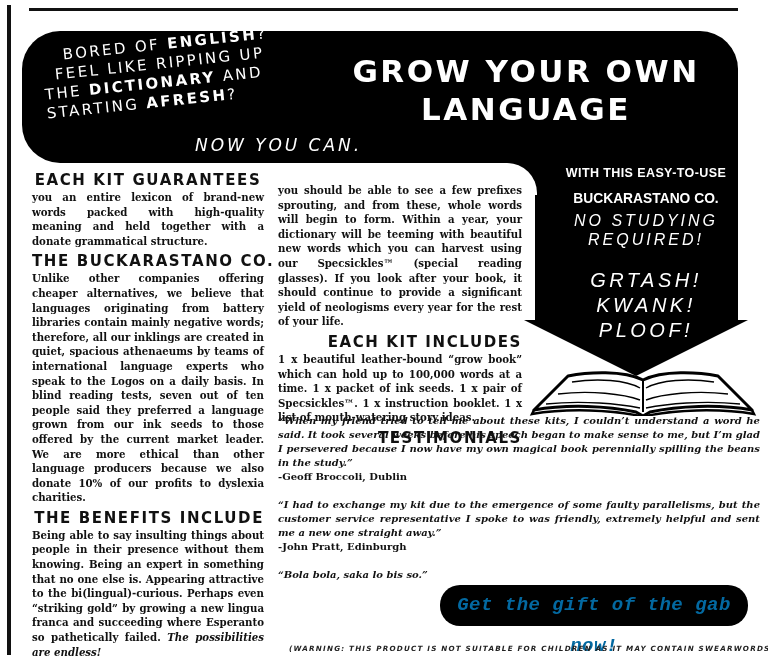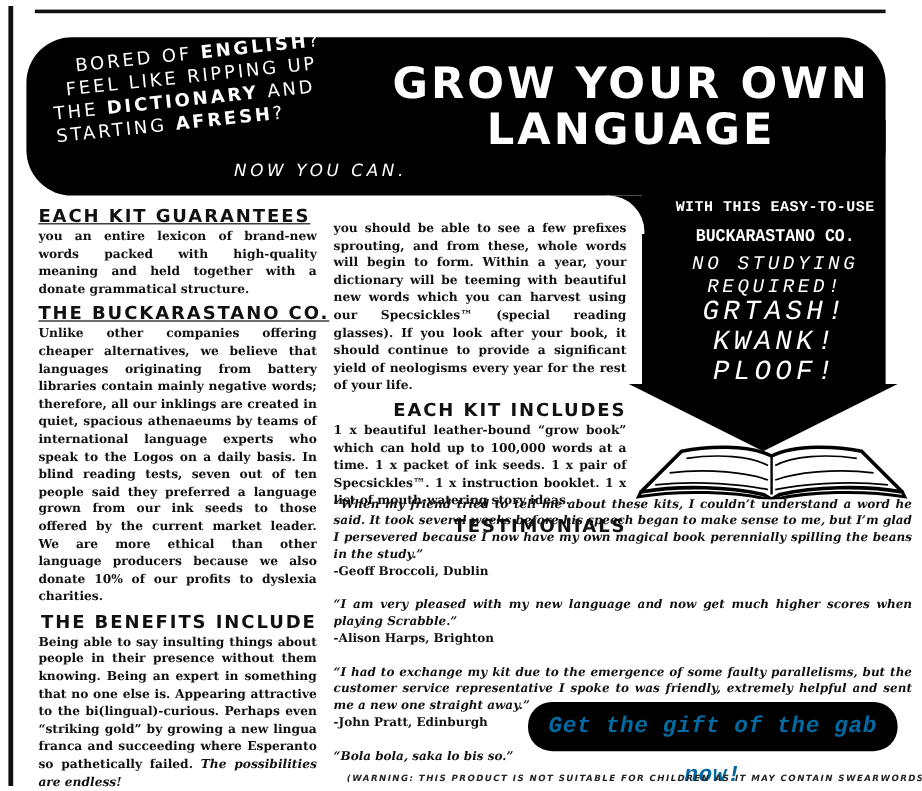--- a/index.html
+++ b/index.html
@@ -18,40 +18,40 @@
 
     .tagline { position: absolute; left: 40px; top: 48px; width: 290px; transform: rotate(-6deg); transform-origin: left top;
       font-family: "DejaVu Sans", sans-serif; color: #fff; font-size: 15px; letter-spacing: 2.4px; line-height: 19px; }
     .tagline .l { display: block; white-space: nowrap; }
     .tagline b { font-weight: 900; }
     .tagline .l1 { margin-left: 22px; }
     .tagline .l2 { margin-left: 12px; }
     .tagline .l3 { margin-left: 0; }
     .tagline .l4 { margin-left: 0; }
     .now-you-can { position: absolute; left: 195px; top: 135px; color: #fff; font-family: "DejaVu Sans", sans-serif; font-style: italic;
-      font-size: 14px; letter-spacing: 3px; }
+      font-size: 17px; letter-spacing: 3px; }
 
     .headline { position: absolute; left: 316px; top: 52px; width: 420px; text-align: center; color: #fff;
-      font-family: "DejaVu Sans", sans-serif; font-weight: bold; font-size: 36px; line-height: 38px; letter-spacing: 2.5px; }
+      font-family: "DejaVu Sans", sans-serif; font-weight: bold; font-size: 31px; line-height: 38px; letter-spacing: 2.5px; }
 
-    .kit-block { position: absolute; left: 535px; top: 165px; width: 222px; text-align: center; color: #fff; font-family: Liberation Mono, monospace; }
+    .kit-block { position: absolute; left: 535px; top: 165px; width: 222px; text-align: center; color: #fff; font-family: Liberation Sans, sans-serif; }
     .kit-line { font-size: 12.5px; font-weight: bold; line-height: 17px; letter-spacing: 0.4px; }
     .kit-brand { font-size: 15px; font-weight: bold; line-height: 24px; letter-spacing: 0; margin-top: 4px; transform: scaleX(0.92); }
     .kit-note { font-size: 16px; font-style: italic; letter-spacing: 3px; line-height: 17px; margin-top: 2px; }
-    .kit-sfx { font-size: 23px; font-style: italic; letter-spacing: 3.5px; line-height: 25px; margin-top: 0; }
+    .kit-sfx { font-size: 20px; font-style: italic; letter-spacing: 3.5px; line-height: 25px; margin-top: 20px; }
 
     
     .book { position: absolute; left: 528px; top: 366px; width: 230px; height: 50px; }
 
     
     .col { position: absolute; font-size: 10.2px; line-height: 14.6px; text-align: justify; font-weight: bold; }
     .col1 { left: 32px; top: 170px; width: 232px; }
     .col2 { left: 278px; top: 172px; width: 244px; margin-top: 11px; }
     .heading { font-family: "DejaVu Sans", sans-serif; font-weight: 900; font-size: 15px; letter-spacing: 1.6px; text-align: right; line-height: 20px; white-space: nowrap; }
-    .heading.left { text-align: left; text-decoration: underline; }
+    .heading.left { text-align: center; }
     .p { margin-bottom: 2px; }
     .p.spaced { margin-bottom: 3px; }
     .it { font-style: italic; }
 
     .testimonials { position: absolute; left: 278px; top: 414px; width: 482px; font-size: 10px; line-height: 14px; font-weight: bold; }
     .t-quote { font-style: italic; text-align: justify; }
     .t-author { margin-bottom: 14px; }
     .t-short { width: 160px; }
 
     .cta { position: absolute; left: 440px; top: 585px; width: 308px; height: 41px; background: #000; border-radius: 20px;
@@ -126,24 +126,20 @@
   <div class="p spaced">1 x beautiful leather-bound “grow book” which can hold up to 100,000 words at a time. 1 x packet of ink seeds. 1 x pair of Specsickles™. 1 x instruction booklet. 1 x list of mouth-watering story ideas.</div>
   <div class="heading">TESTIMONIALS</div>
 </div>
 
 <div class="testimonials">
   <div>
     <div class="t-quote">“When my friend tried to tell me about these kits, I couldn’t understand a word he said. It took several weeks before his speech began to make sense to me, but I’m glad I persevered because I now have my own magical book perennially spilling the beans in the study.”</div>
     <div class="t-author">-Geoff Broccoli, Dublin</div>
   </div>
   <div>
-    <div class="t-quote">“I am very pleased with my new language and now get much higher scores when playing Scrabble.”</div>
-    <div class="t-author">-Alison Harps, Brighton</div>
-  </div>
-  <div>
     <div class="t-quote">“I had to exchange my kit due to the emergence of some faulty parallelisms, but the customer service representative I spoke to was friendly, extremely helpful and sent me a new one straight away.”</div>
     <div class="t-author">-John Pratt, Edinburgh</div>
   </div>
   <div class="t-short">
     <div class="t-quote">“Bola bola, saka lo bis so.”</div>
   </div>
 </div>
 
 <div class="cta">Get the gift of the gab now!</div>
 

